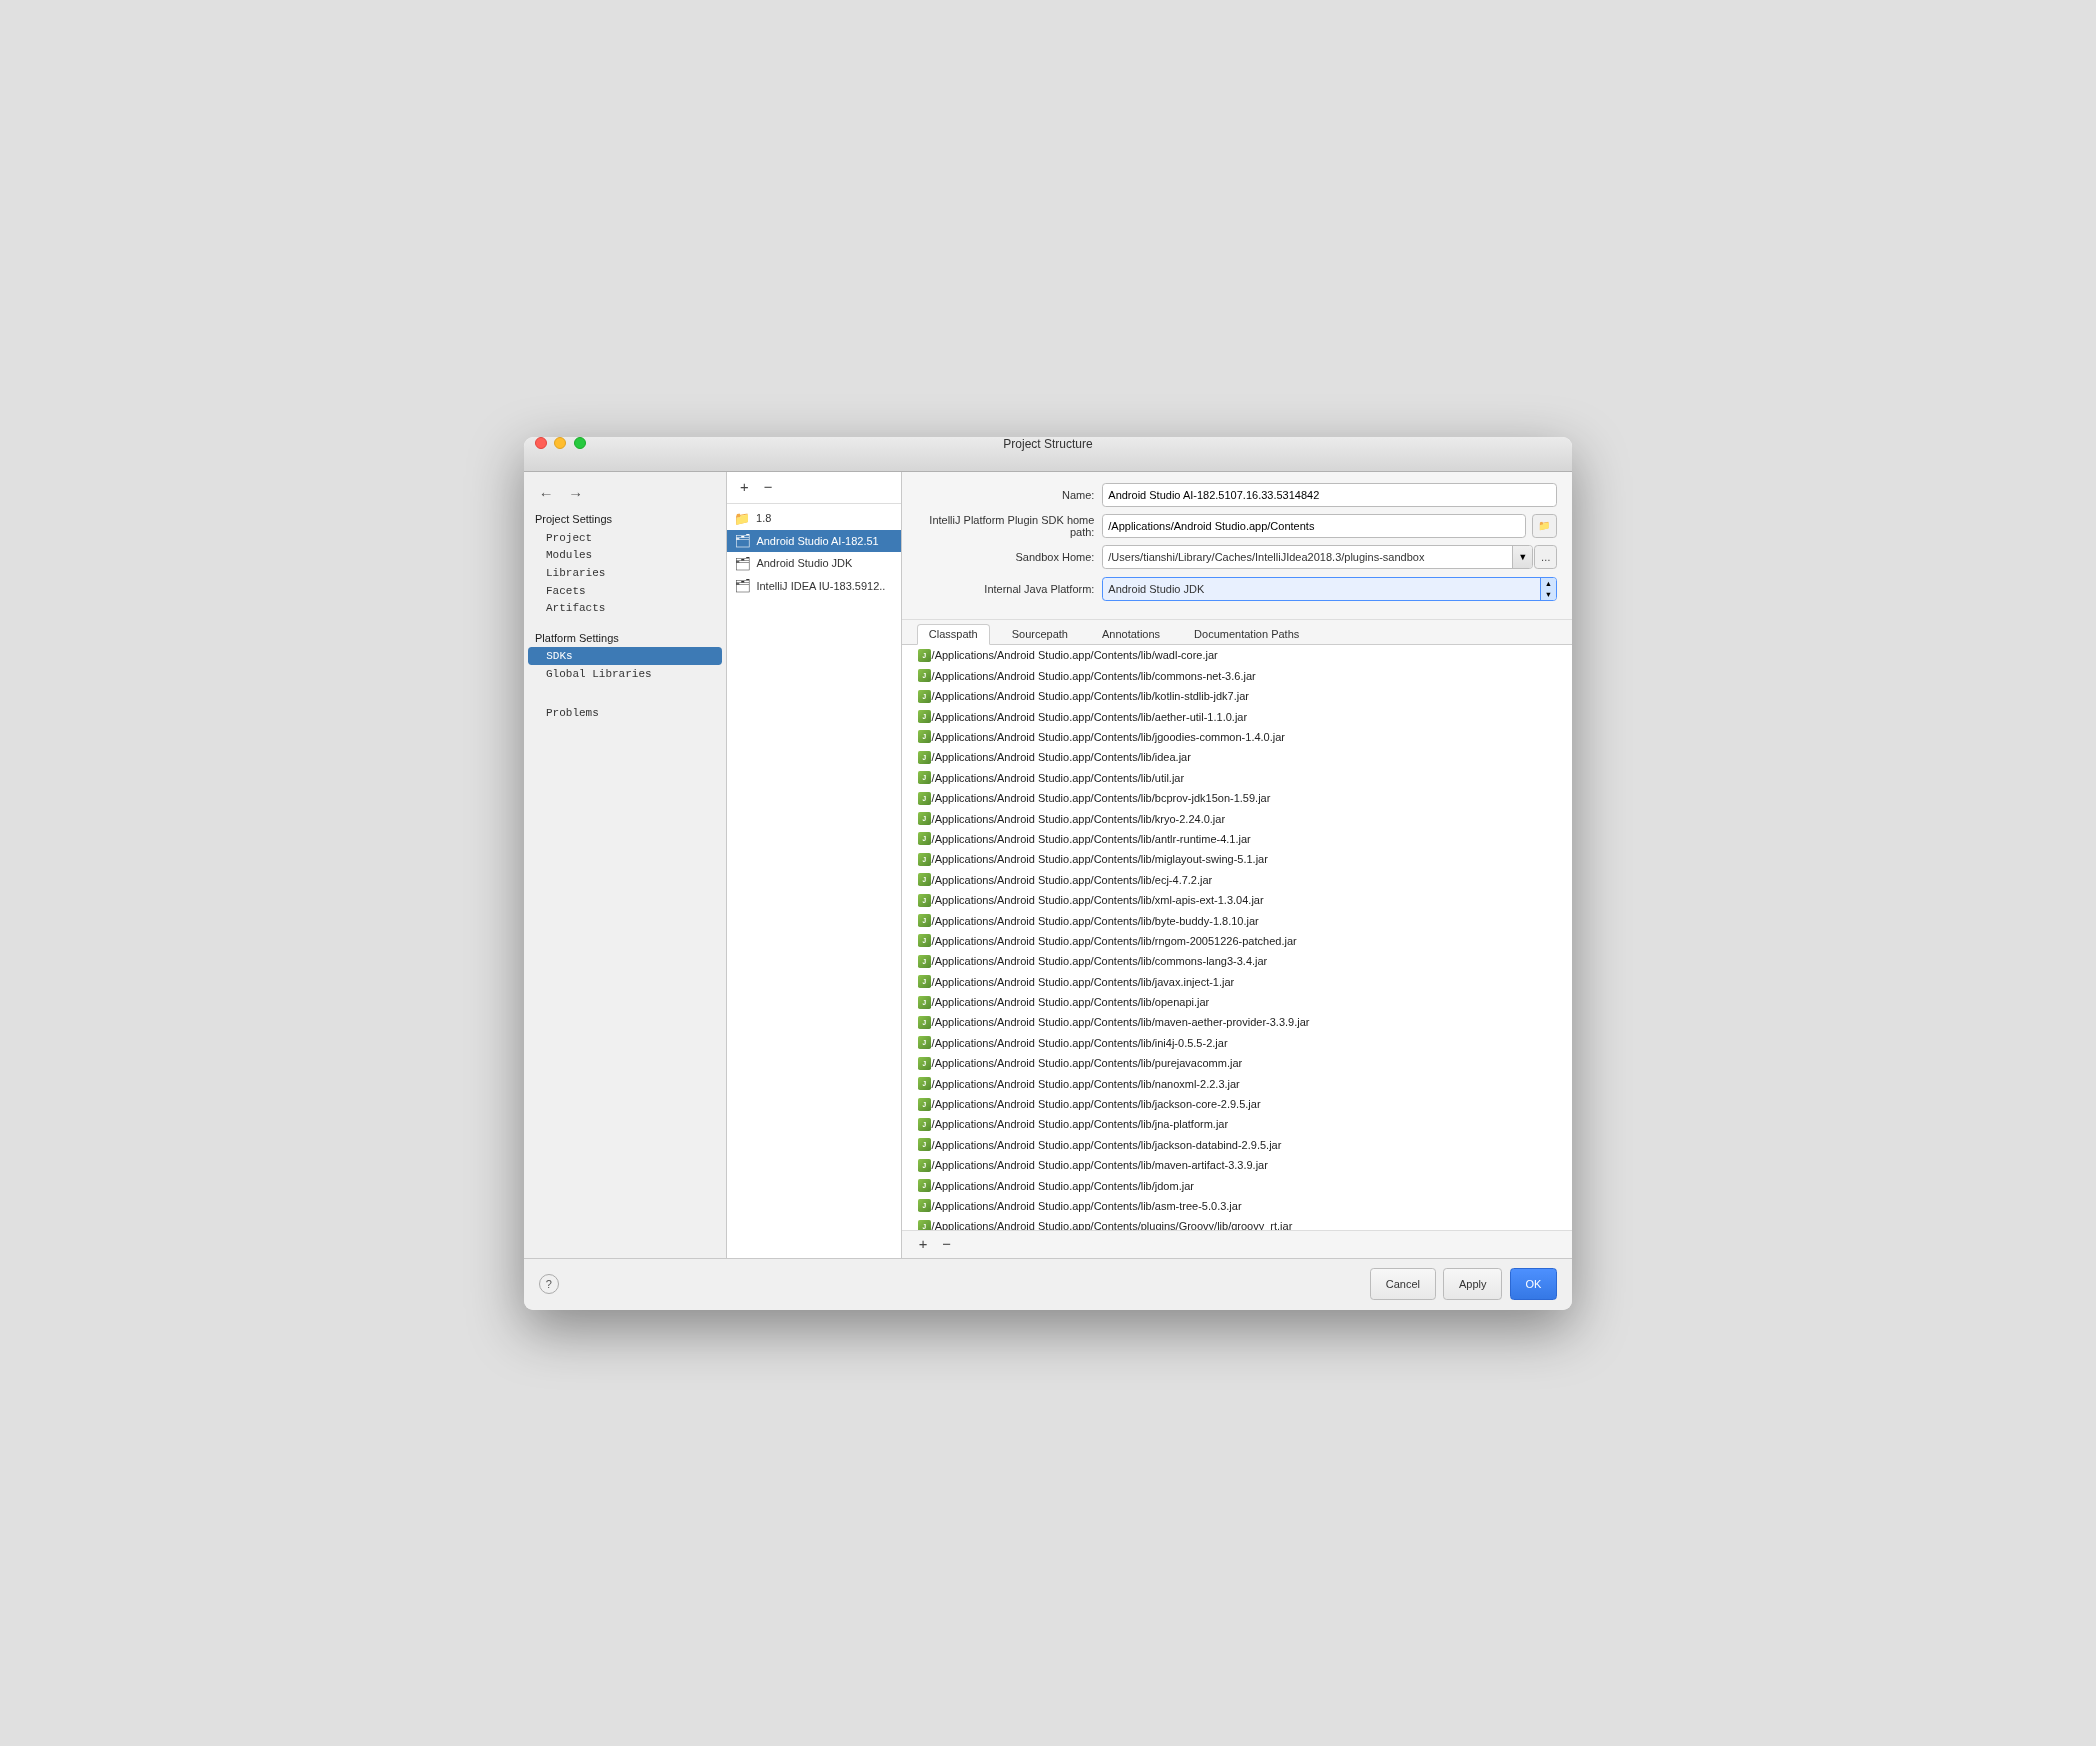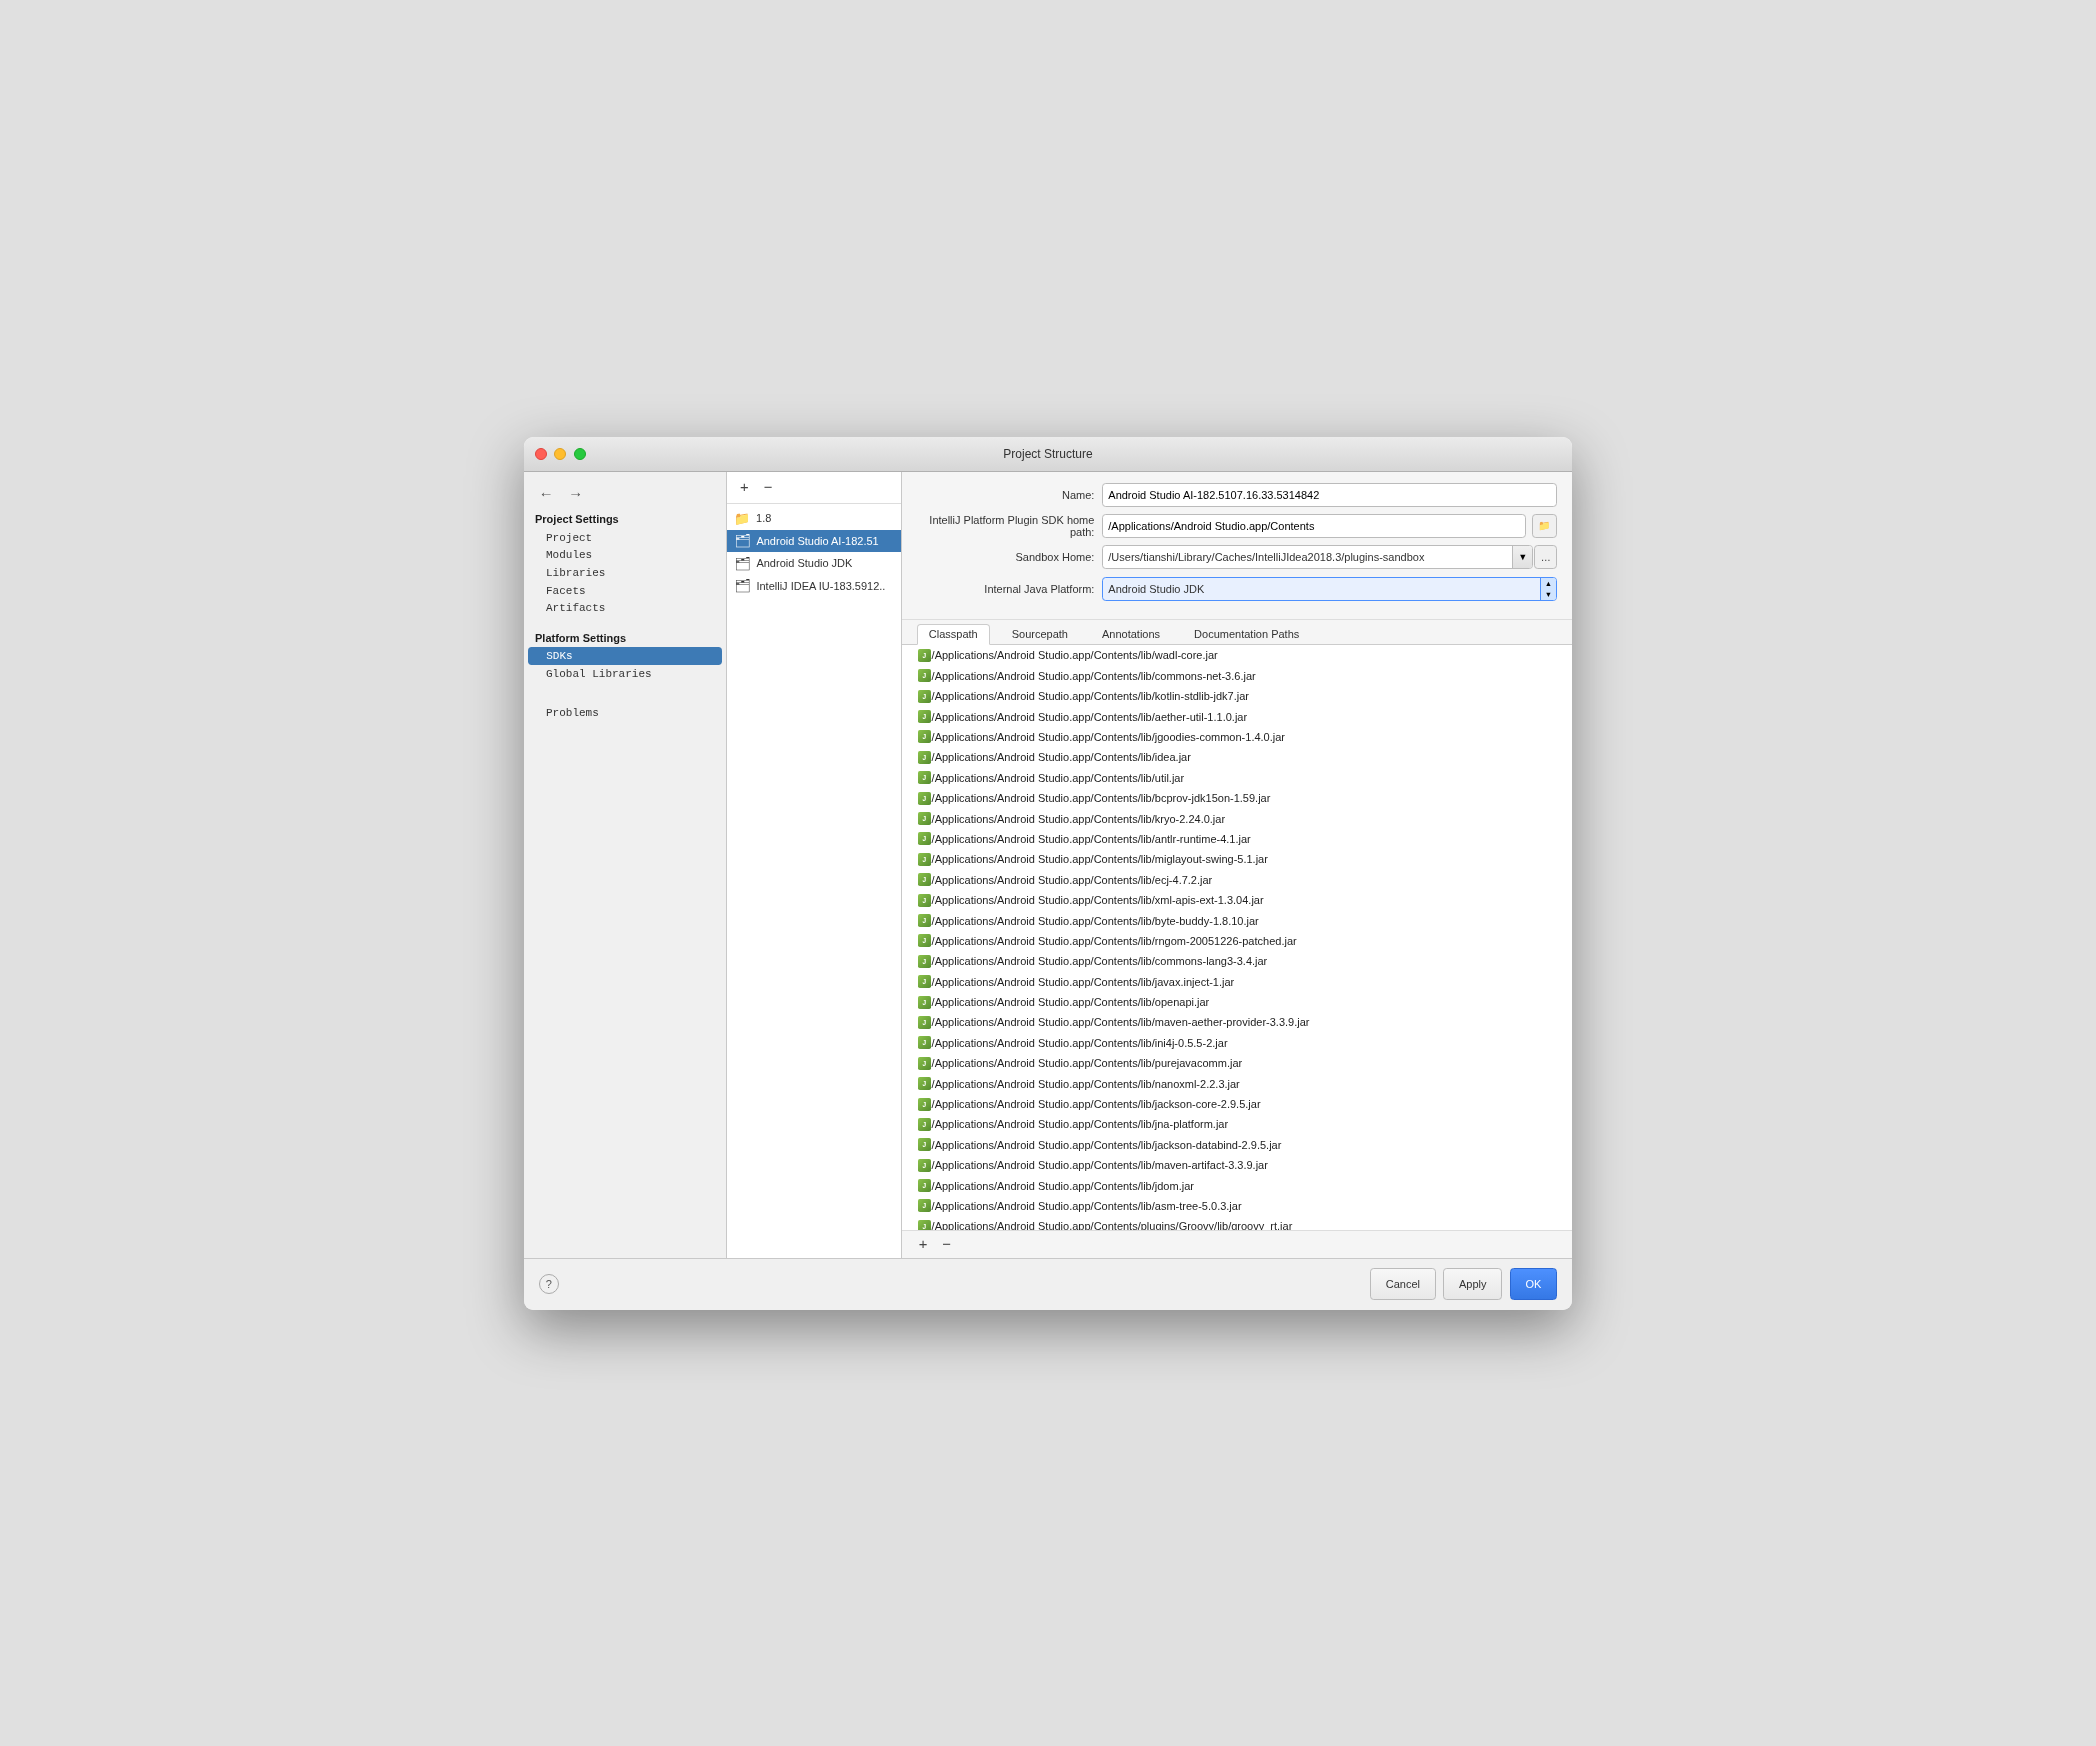--- a/index.html
+++ b/index.html
@@ -19,21 +19,20 @@
       border-radius: 9.2px;
       box-shadow: 0 18.5px 55px rgba(0,0,0,0.4);
       display: flex;
       flex-direction: column;
       overflow: hidden;
     }
     .title-bar {
       background: linear-gradient(to bottom, #ebebeb, #d6d6d6);
       height: 35px;
       display: flex;
-      align-items: center;
       justify-content: center;
       border-bottom: 0.9px solid #b0b0b0;
       position: relative;
       border-radius: 9.2px 9.2px 0 0;
     }
     .traffic-lights {
       position: absolute;
       left: 11px;
       display: flex;
       gap: 7.4px;
@@ -72,21 +71,21 @@
     }
     .nav-arrow {
       background: none;
       border: none;
       cursor: pointer;
       font-size: 14.8px;
       color: #555;
       padding: 1.8px 3.7px;
     }
     .sidebar-section-header {
-      font-weight: 700;
+      font-weight: 400;
       color: #1a1a1a;
       padding: 3.7px 11px;
       font-size: 11px;
     }
     .sidebar-item {
       padding: 2.8px 11px 2.8px 22px;
       cursor: pointer;
       color: #333;
       font-size: 11px;
       font-family: Liberation Mono, monospace;

